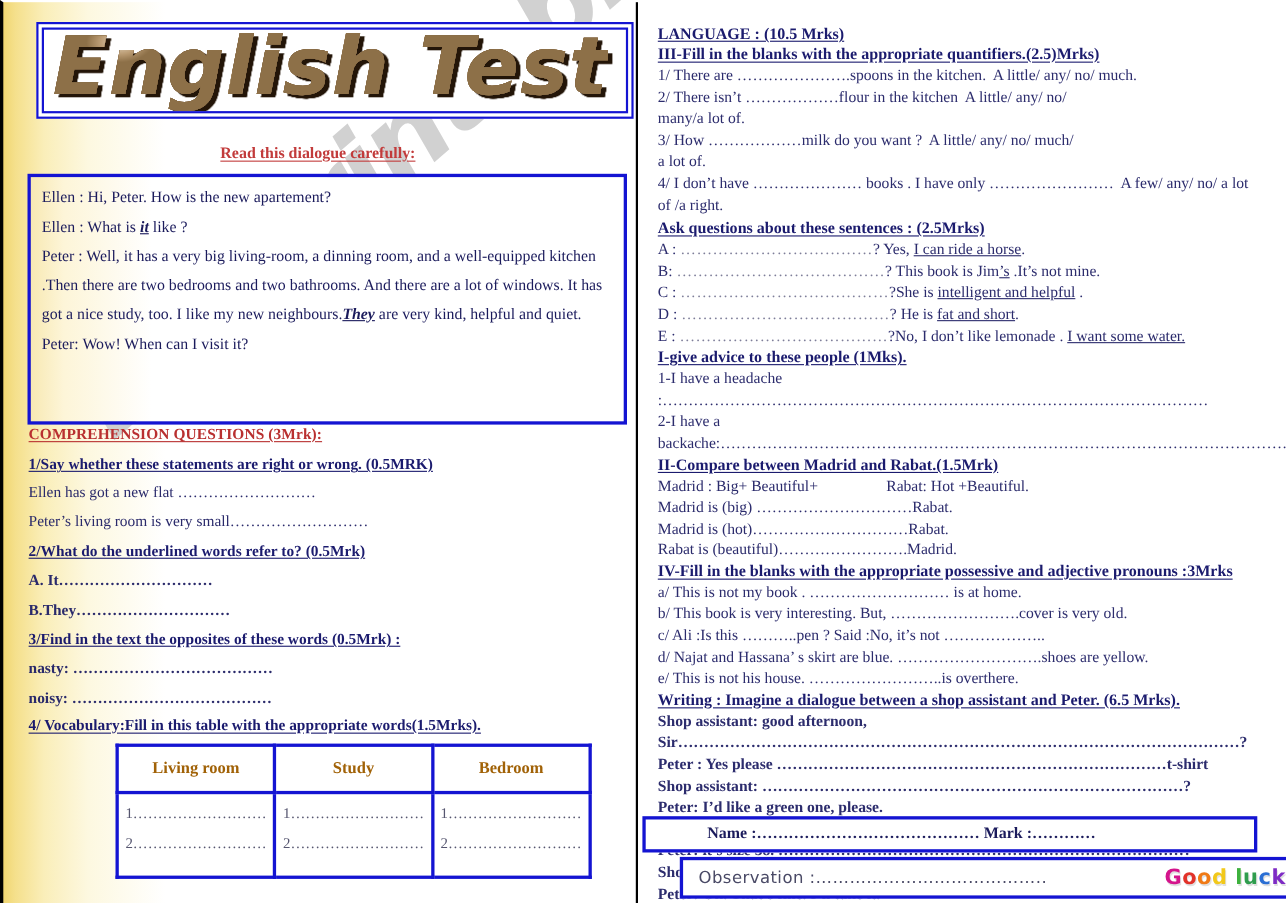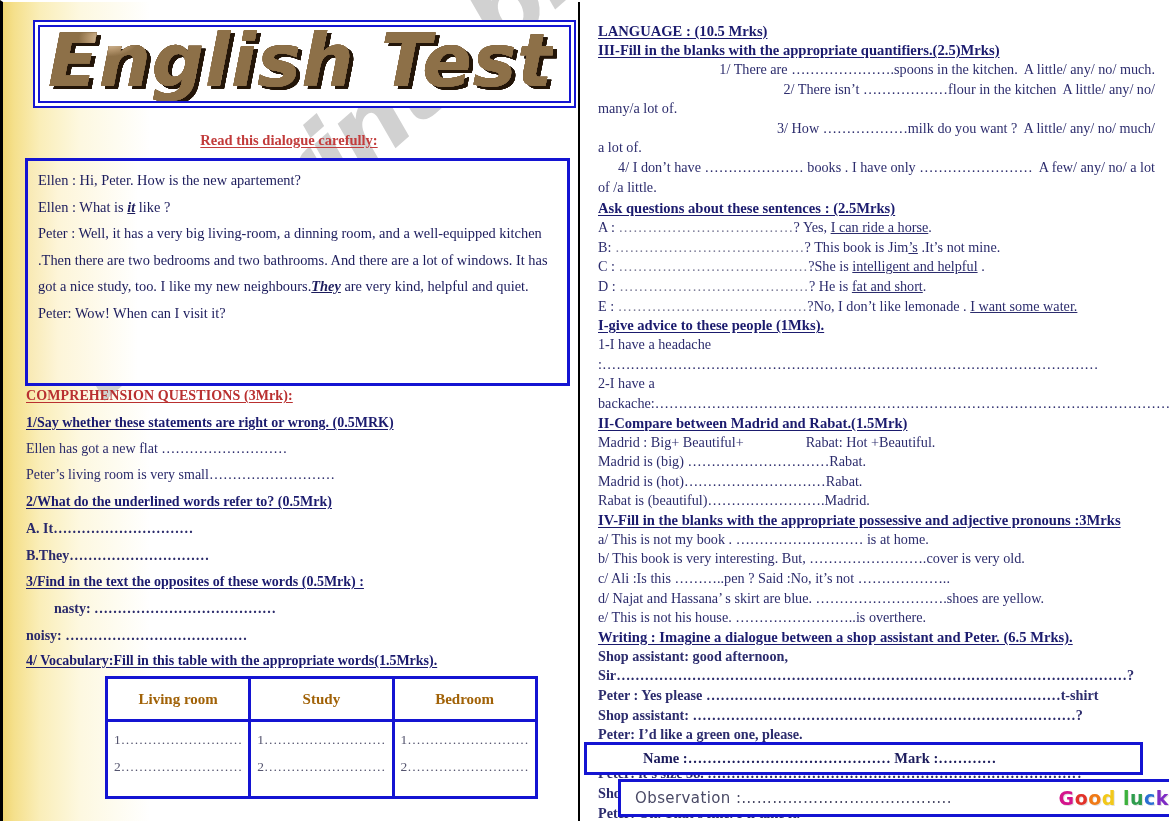--- a/index.html
+++ b/index.html
@@ -142,21 +142,21 @@
     box-sizing:border-box;
   }
   .r-h{
     color:#1b1b6e;font-weight:bold;font-size:14.6px;
     text-decoration:underline;text-underline-offset:2px;
     line-height:19px;
   }
   .r-b{color:#2c2c6d;font-size:14.2px;line-height:19.6px;}
   .r-bold{font-weight:bold;}
   .r-u{text-decoration:underline;}
-  .row2{display:flex;justify-content:flex-end;gap:6px;}
+  .row2{display:flex;justify-content:flex-start;gap:6px;}
   .row2 .c1{white-space:nowrap;}
   .row2 .c2{white-space:nowrap;}
   .dotted{color:#7e7e99;letter-spacing:.4px;}
 
   .name-box{
     position:absolute;left:584px;top:742px;width:559px;height:33px;
     box-sizing:border-box;
     border:3px solid #1414d2;
     background:#fff;
     display:flex;align-items:center;
@@ -213,21 +213,21 @@
 
     <div class="lq hdr-blue" style="top:415px;">1/Say whether these statements are right   or wrong. (0.5MRK)</div>
     <div class="lq body-blue" style="top:441px;">Ellen has got a new flat  ………………………</div>
     <div class="lq body-blue" style="top:467px;">Peter’s living room is very small………………………</div>
 
     <div class="lq hdr-blue" style="top:494px;">2/What do the underlined words refer to? (0.5Mrk)</div>
     <div class="lq body-blue" style="top:521px;font-weight:bold;">A. It…………………………</div>
     <div class="lq body-blue" style="top:548px;font-weight:bold;">B.They…………………………</div>
 
     <div class="lq hdr-blue" style="top:574px;">3/Find in the text the opposites of  these words (0.5Mrk) :</div>
-    <div class="lq body-blue" style="top:601px;font-weight:bold;margin-left:28px;">nasty: …………………………………</div>
+    <div class="lq body-blue" style="top:601px;font-weight:bold;">nasty: …………………………………</div>
     <div class="lq body-blue" style="top:628px;font-weight:bold;">noisy: …………………………………</div>
 
     <div class="lq hdr-blue" style="top:653px;">4/ Vocabulary:Fill in this table with the appropriate words(1.5Mrks).</div>
 
     <table class="vocab-table">
       <tbody>
           <tr>
         <td class="head">Living room</td>
         <td class="head">Study</td>
         <td class="head">Bedroom</td>
@@ -266,21 +266,21 @@
     <div class="r-b">many/a lot of.</div>
     <div class="r-b row2">
       <span class="c1">3/ How ………………milk do you want ?</span>
       <span class="c2">A  little/  any/  no/  much/</span>
     </div>
     <div class="r-b">a lot of.</div>
     <div class="r-b row2">
       <span class="c1">4/ I don’t have ………………… books . I have only ……………………</span>
       <span class="c2">A few/ any/ no/ a lot</span>
     </div>
-    <div class="r-b">of /a little.</div>
+    <div class="r-b">of /a right.</div>
 
     <div class="r-h" style="margin-top:2px;">Ask  questions about  these sentences : (2.5Mrks)</div>
 
     <div class="r-b"><span>A : </span><span class="dotted">………………………………</span><span>? Yes, </span><span class="r-u">I can ride a horse</span><span>.</span></div>
     <div class="r-b"><span>B: </span><span class="dotted">…………………………………</span><span>? This book is Jim</span><span class="r-u">’s</span><span> .It’s not mine.</span></div>
     <div class="r-b"><span>C : </span><span class="dotted">…………………………………</span><span>?She is </span><span class="r-u">intelligent and helpful</span><span> .</span></div>
     <div class="r-b"><span>D : </span><span class="dotted">…………………………………</span><span>? He is </span><span class="r-u">fat and short</span><span>.</span></div>
     <div class="r-b"><span>E : </span><span class="dotted">…………………………………</span><span>?No, I don’t like lemonade . </span><span class="r-u">I want some water.</span><span></span></div>
 
     <div class="r-h">I-give advice to these people (1Mks).</div>

